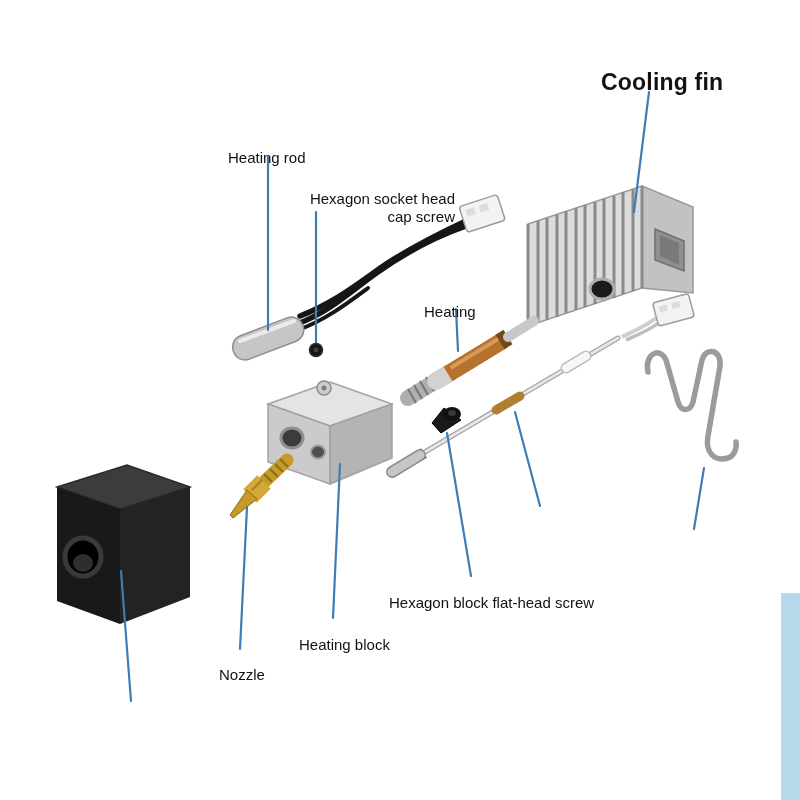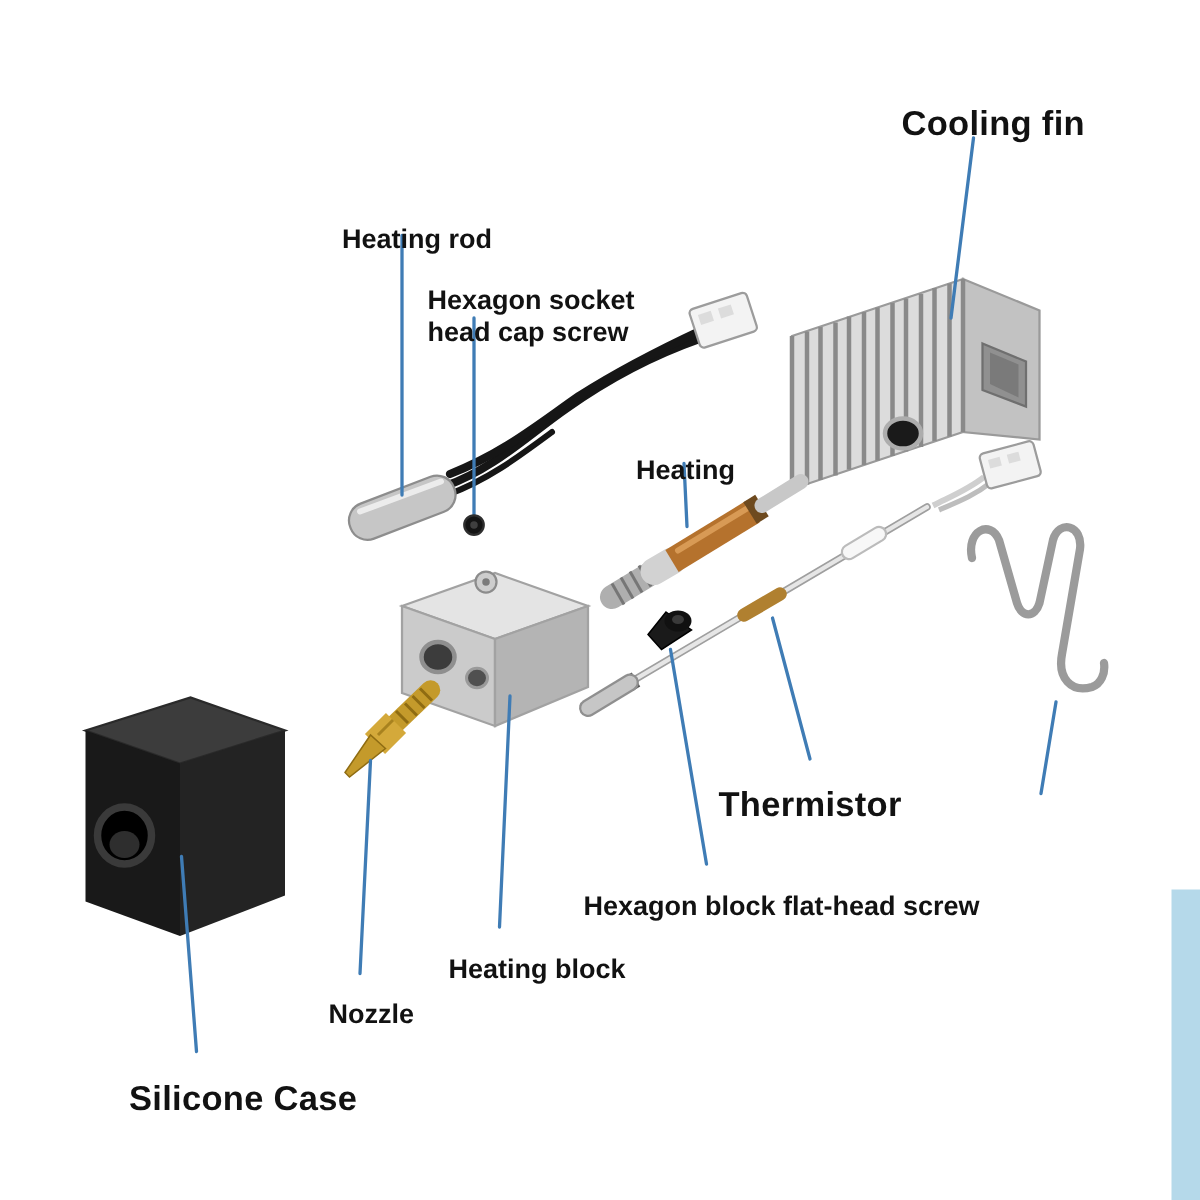--- a/index.html
+++ b/index.html
@@ -2,21 +2,21 @@
 <html><head>
 <meta charset="utf-8">
 <style>
   html,body{margin:0;padding:0;background:#fff;}
   .canvas{
     position:relative;width:800px;height:800px;background:#ffffff;
     overflow:hidden;font-family:"Liberation Sans",sans-serif;
   }
   .artwork{position:absolute;left:0;top:0;}
   .label{position:absolute;color:#121212;line-height:1.18;margin-top:15px;}
-  .label-sm{font-size:18px;font-weight:700;}
+  .label-sm{font-size:15px;font-weight:400;text-align:right;}
   .label-lg{font-size:23px;font-weight:800;letter-spacing:.2px;}
   .wrap-narrow{width:170px;}
   .stripe{position:absolute;right:0;top:593px;width:19px;height:207px;background:#b5d9ea;}
 </style>
 </head>
 <body>
 
 <div class="canvas">
 
   <svg class="artwork" width="800" height="800" viewBox="0 0 800 800">
@@ -151,25 +151,23 @@
   </svg>
 
   <div class="label label-sm" style="left:228px;top:134px;">Heating rod</div>
 
   <div class="label label-sm wrap-narrow" style="left:285px;top:175px;">Hexagon socket head cap screw</div>
 
   <div class="label label-sm" style="left:424px;top:288px;">Heating</div>
 
   <div class="label label-lg" style="left:601px;top:54px;">Cooling fin</div>
 
-  <div class="label label-lg" style="left:479px;top:508px;">Thermistor</div>
 
 
   <div class="label label-sm" style="left:389px;top:579px;">Hexagon block flat-head screw</div>
 
   <div class="label label-sm" style="left:299px;top:621px;">Heating block</div>
 
   <div class="label label-sm" style="left:219px;top:651px;">Nozzle</div>
 
-  <div class="label label-lg" style="left:86px;top:704px;">Silicone Case</div>
 
   <div class="stripe"></div>
 </div>
 
 </body></html>

